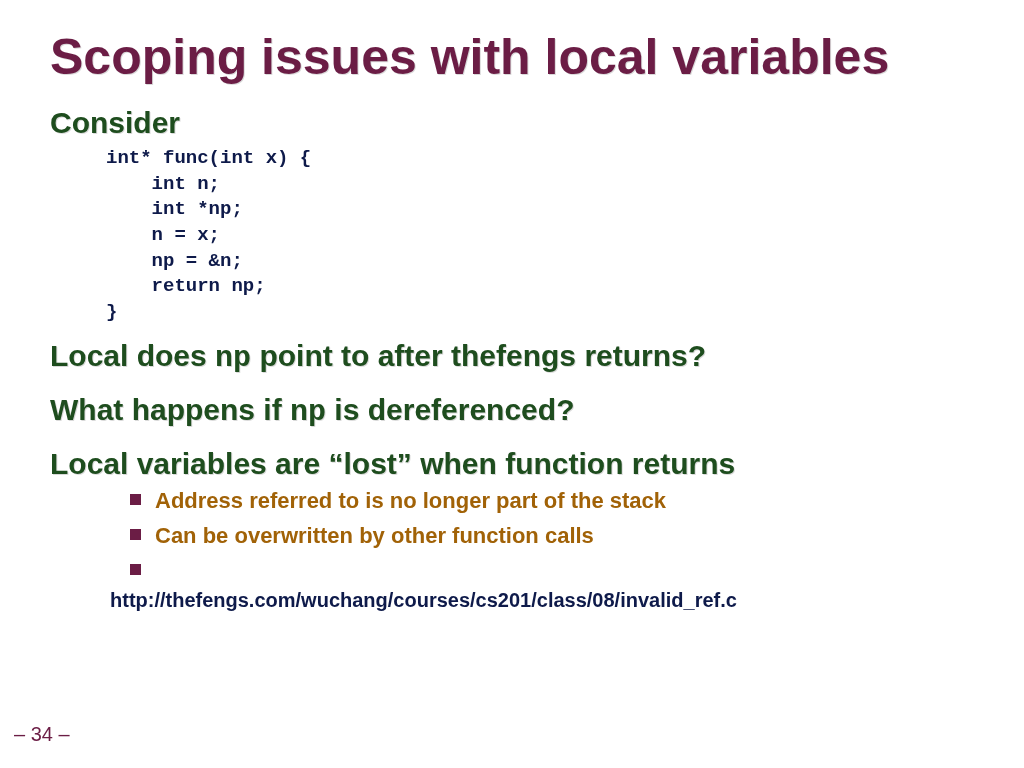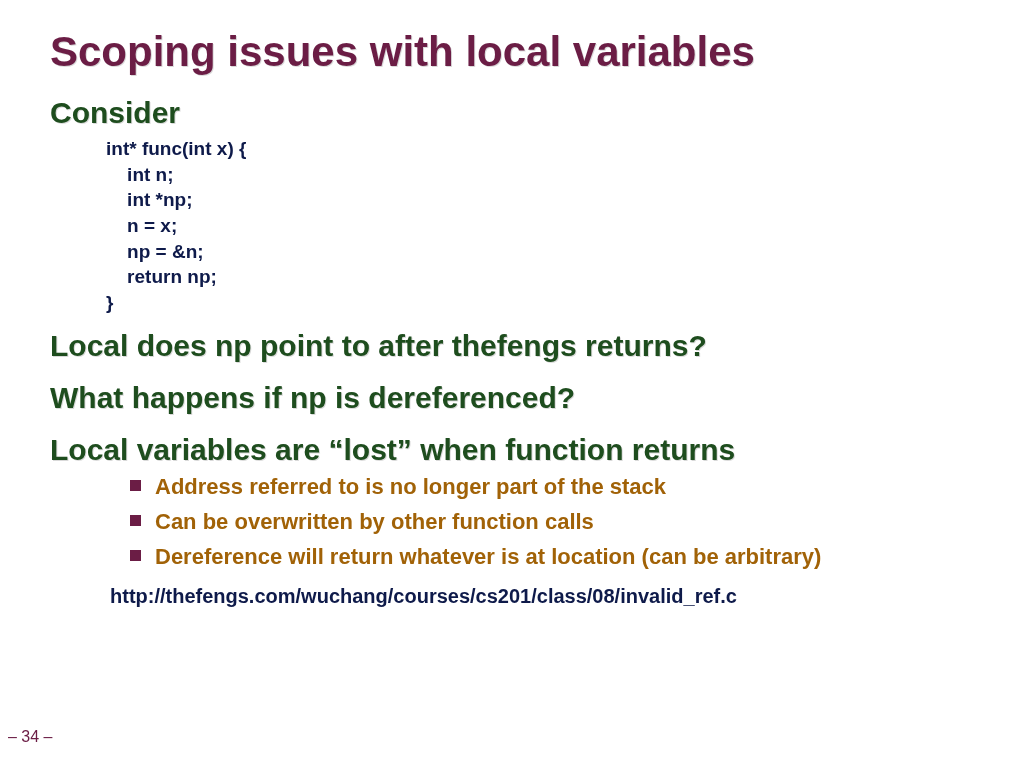--- a/index.html
+++ b/index.html
@@ -9,45 +9,45 @@
     background: #ffffff;
     font-family: Arial, Helvetica, sans-serif;
     position: relative;
     overflow: hidden;
   }
   .slide {
     padding: 28px 50px 0 50px;
   }
   .title {
     color: #6b1d45;
-    font-size: 42px;
+    font-size: 50px;
     font-weight: bold;
     margin-bottom: 20px;
     text-shadow: 1px 1px 0 rgba(0,0,0,0.15);
   }
   .section-head {
     color: #1e4d1e;
     font-size: 30px;
     font-weight: bold;
     margin-top: 8px;
     margin-bottom: 6px;
     text-shadow: 1px 1px 0 rgba(0,0,0,0.15);
   }
   .code-block {
-    font-family: Liberation Sans, sans-serif;
+    font-family: Liberation Mono, monospace;
     font-size: 19px;
     font-weight: bold;
     color: #0e1a4a;
     white-space: pre;
     margin-left: 56px;
     line-height: 1.35;
     margin-bottom: 14px;
   }
   .inline-code {
-    font-family: Liberation Sans, sans-serif;
+    font-family: Liberation Mono, monospace;
   }
   .bullet-list {
     margin-left: 80px;
     margin-top: 6px;
   }
   .bullet-item {
     display: flex;
     align-items: flex-start;
     margin-bottom: 6px;
   }
@@ -67,24 +67,24 @@
   }
   .url {
     color: #0e1a4a;
     font-size: 20px;
     font-weight: bold;
     margin-left: 60px;
     margin-top: 14px;
   }
   .page-num {
     position: absolute;
-    left: 8px;
+    left: 14px;
     bottom: 22px;
     color: #6b1d45;
-    font-size: 16px;
+    font-size: 20px;
   }
   .spaced { margin-top: 18px; }
 </style>
 </head>
 <body>
 
 <div class="slide">
   <div class="title">Scoping issues with local variables</div>
 
   <div class="section-head">Consider</div>
@@ -110,20 +110,19 @@
     <div class="bullet-item">
       <div class="bullet-marker"></div>
       <div class="bullet-text">Address referred to is no longer part of the stack</div>
     </div>
     <div class="bullet-item">
       <div class="bullet-marker"></div>
       <div class="bullet-text">Can be overwritten by other function calls</div>
     </div>
     <div class="bullet-item">
       <div class="bullet-marker"></div>
-      <div class="bullet-text">Dereference will return whatever is at location (can be arbitrary)</div>
     </div>
   </div>
 
   <div class="url">http://thefengs.com/wuchang/courses/cs201/class/08/invalid_ref.c</div>
 </div>
 
 <div class="page-num">– 34 –</div>
 
 </body></html>

